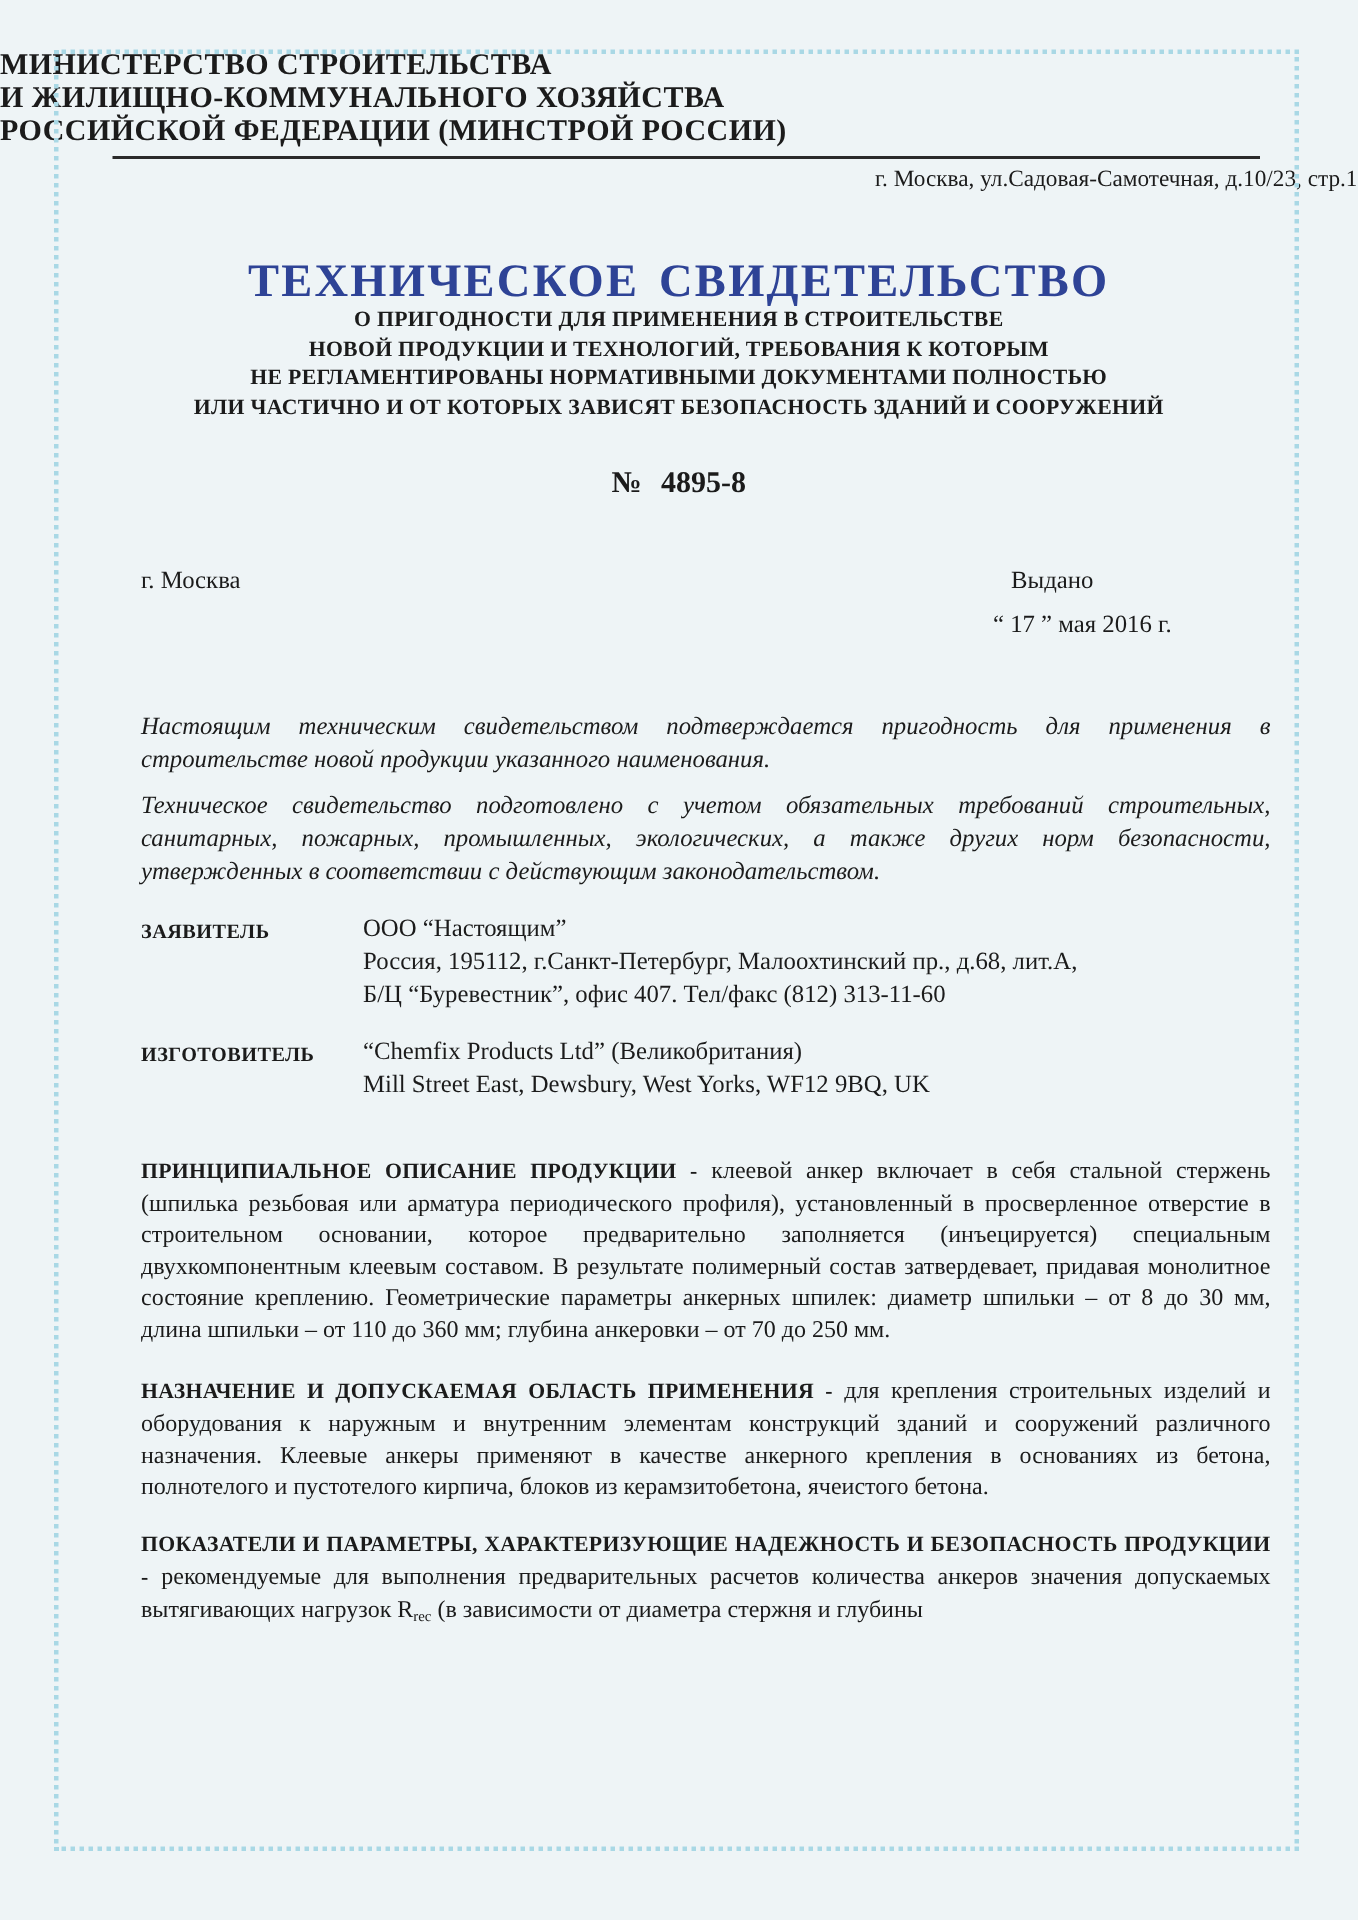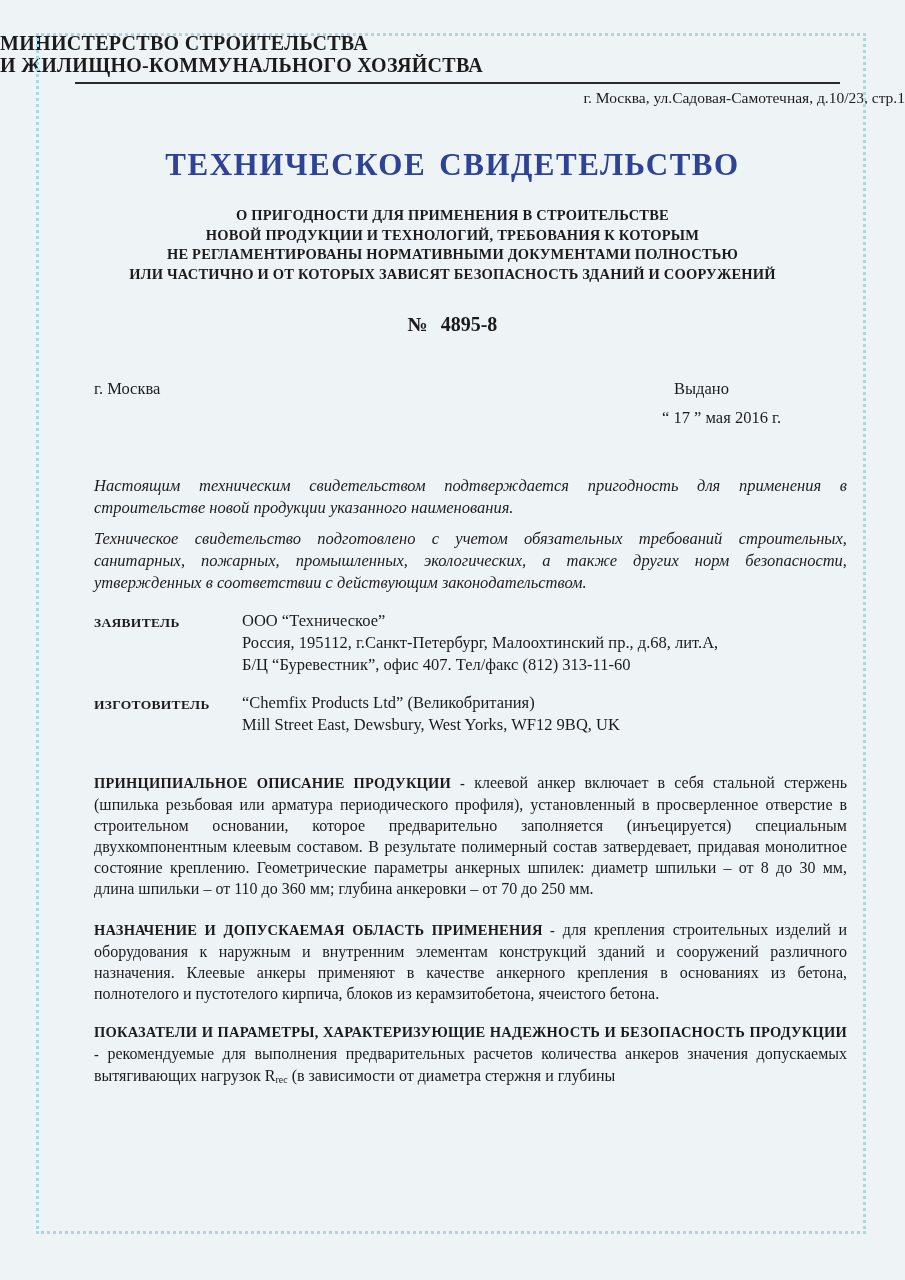--- a/index.html
+++ b/index.html
@@ -53,21 +53,20 @@
     margin:40px 0 0 0;
     text-align:center;
     color:var(--title_blue);
     font-size:31px;
     line-height:34px;
     font-weight:bold;
     letter-spacing:1.5px;
     word-spacing:4px;
   }
   .subtitle{
-    margin-top:24px;
     text-align:center;
     font-weight:bold;
     font-size:14.5px;
     line-height:19.5px;
     letter-spacing:0.2px;
   }
   .doc-number{
     margin-top:28px;
     text-align:center;
     font-weight:bold;
@@ -133,20 +132,21 @@
 </head>
 <body>
 
 <div class="page">
   <div class="frame"></div>
 
   <header>
     <div class="ministry">
       <div>МИНИСТЕРСТВО СТРОИТЕЛЬСТВА</div>
       <div>И ЖИЛИЩНО-КОММУНАЛЬНОГО ХОЗЯЙСТВА</div>
+      <div>РОССИЙСКОЙ ФЕДЕРАЦИИ (МИНСТРОЙ РОССИИ)</div>
     </div>
     <div class="rule"></div>
     <div class="address">г. Москва,  ул.Садовая-Самотечная,  д.10/23, стр.1</div>
   </header>
 
   <h1 class="doc-title">ТЕХНИЧЕСКОЕ СВИДЕТЕЛЬСТВО</h1>
 
   <div class="subtitle">
     <div>О ПРИГОДНОСТИ ДЛЯ ПРИМЕНЕНИЯ В СТРОИТЕЛЬСТВЕ</div>
     <div>НОВОЙ ПРОДУКЦИИ И ТЕХНОЛОГИЙ, ТРЕБОВАНИЯ К КОТОРЫМ</div>
@@ -163,21 +163,21 @@
       <div class="issue-date">“ 17 ”  мая  2016 г.</div>
     </div>
   </div>
 
   <p class="para">Настоящим техническим свидетельством подтверждается пригодность для применения в строительстве новой продукции указанного наименования.</p>
   <p class="para">Техническое свидетельство подготовлено с учетом обязательных требований строительных, санитарных, пожарных, промышленных, экологических, а также других норм безопасности, утвержденных в соответствии с действующим законодательством.</p>
 
   <div class="field field-first">
     <div class="field-label">ЗАЯВИТЕЛЬ</div>
     <div class="field-value">
-      <div>ООО “Техническое”</div>
+      <div>ООО “Настоящим”</div>
       <div>Россия, 195112, г.Санкт-Петербург, Малоохтинский пр., д.68, лит.А,</div>
       <div>Б/Ц “Буревестник”, офис 407. Тел/факс (812) 313-11-60</div>
     </div>
   </div>
 
   <div class="field">
     <div class="field-label">ИЗГОТОВИТЕЛЬ</div>
     <div class="field-value">
       <div>“Chemfix Products Ltd” (Великобритания)</div>
       <div>Mill Street East, Dewsbury, West Yorks, WF12 9BQ, UK</div>

